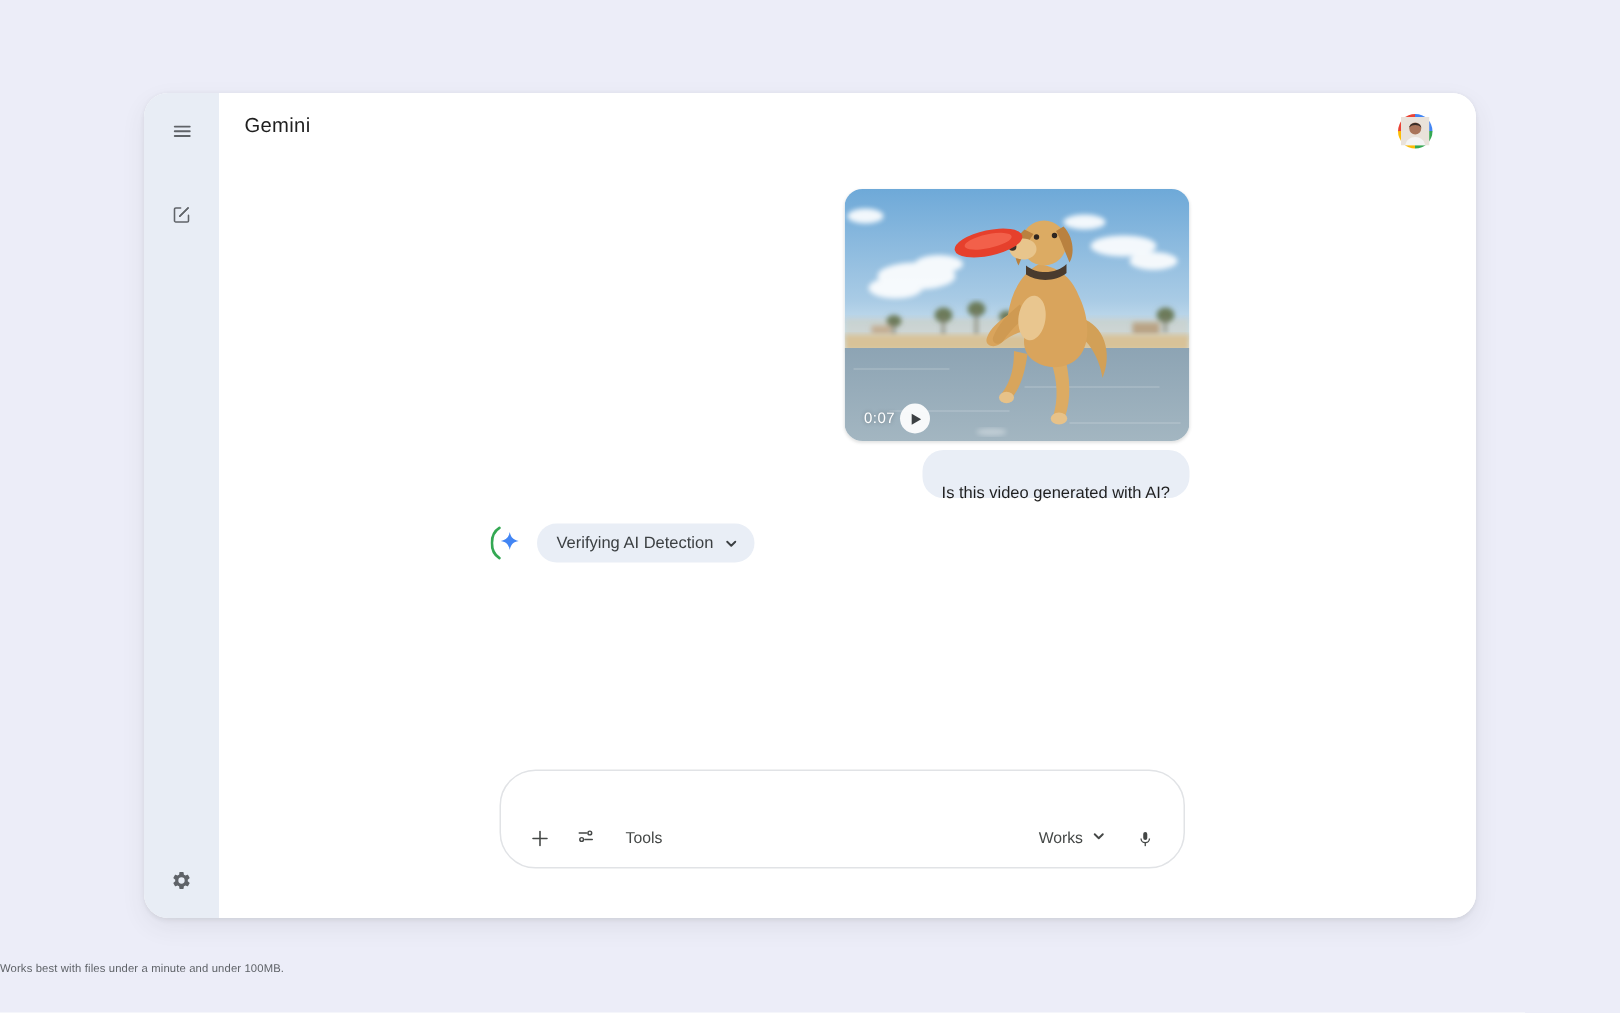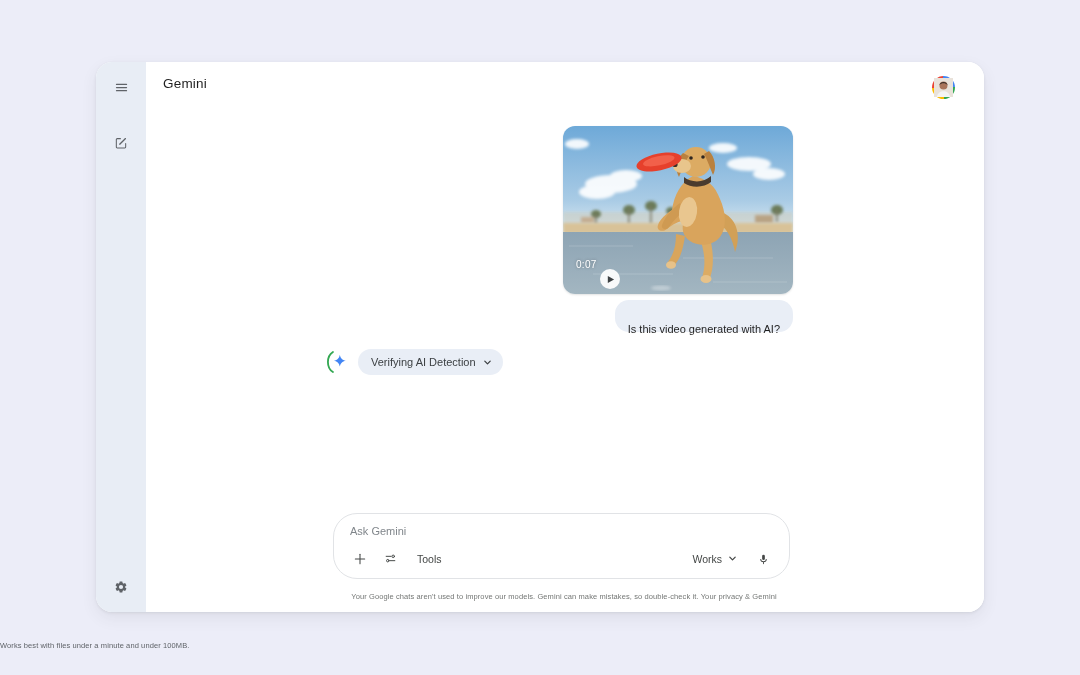--- a/index.html
+++ b/index.html
@@ -53,21 +53,21 @@
   .avatar-inner svg { display:block; width:100%; height:100%; }
 
   
   .video-thumb {
     position:absolute; right:191px; top:64px; width:230px; height:168px;
     border-radius:12px; overflow:hidden; cursor:pointer;
     box-shadow:0 1px 2px rgba(60,64,67,.15);
   }
   .video-thumb svg.scene { display:block; width:230px; height:168px; }
   .video-duration {
-    position:absolute; left:13px; bottom:24px; color:#ffffff; font-size:10px; letter-spacing:.3px;
+    position:absolute; left:13px; bottom:9px; color:#ffffff; font-size:10px; letter-spacing:.3px;
     text-shadow:0 0 3px rgba(0,0,0,.35);
   }
   .play-btn {
     position:absolute; left:37px; bottom:5px; width:20px; height:20px; border-radius:50%;
     background:rgba(255,255,255,.92); border:none; cursor:pointer;
     display:flex; align-items:center; justify-content:center;
   }
 
   .user-bubble {
     position:absolute; right:191px; top:238px; height:27px; line-height:27px;
@@ -272,21 +272,20 @@
         <span>Verifying AI Detection</span>
         <span class="chev">
           <svg width="9" height="9" viewBox="0 0 10 10" fill="none" stroke="#3c4043" stroke-width="1.4" stroke-linecap="round" stroke-linejoin="round">
               <path d="M2 3.5l3 3 3-3"></path>
             </svg>
         </span>
       </button>
     </div>
 
     <div class="composer">
-      <input class="composer-input" type="text" placeholder="Ask Gemini" style="">
       <div class="composer-actions">
         <button class="icon-btn">
           <span>
             <svg width="14" height="14" viewBox="0 0 24 24" fill="none" stroke="currentColor" stroke-width="1.8" stroke-linecap="round">
                 <line x1="12" y1="4" x2="12" y2="20"></line>
                 <line x1="4" y1="12" x2="20" y2="12"></line>
               </svg>
           </span>
         </button>
         <button class="tools-btn">
@@ -313,21 +312,17 @@
             <svg width="13" height="13" viewBox="0 0 24 24" fill="currentColor">
               <rect x="9.5" y="3" width="5" height="10" rx="2.5"></rect>
               <path d="M6 11a6 6 0 0 0 12 0h-1.6a4.4 4.4 0 0 1-8.8 0z"></path>
               <rect x="11.2" y="16.5" width="1.6" height="4"></rect>
             </svg>
           </span>
         </button>
       </div>
     </div>
 
-    <div class="disclaimer">
-      <span>Your Google chats aren't used to improve our models. Gemini can make mistakes, so double-check it.</span>
-      <span class="privacy-link">Your privacy &amp; Gemini</span>
-    </div>
 
   </div>
 </div>
 
 <div class="page-caption">Works best with files under a minute and under 100MB.</div>
 
 </body></html>

